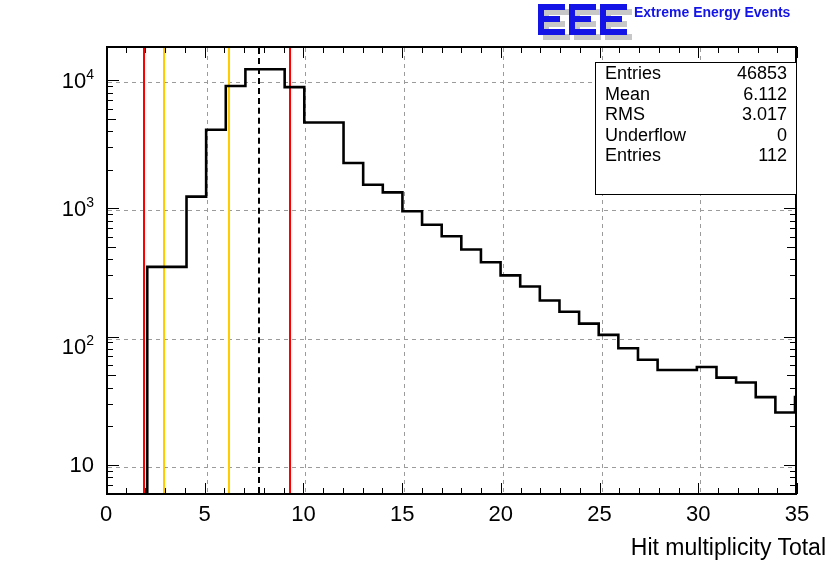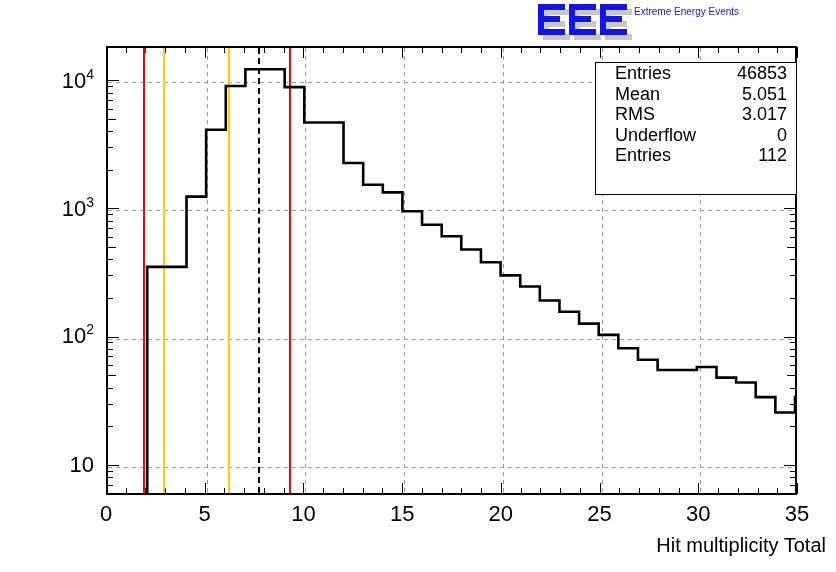--- a/index.html
+++ b/index.html
@@ -20,21 +20,21 @@
   .eee-letter{position:absolute;top:2px;width:27px;height:31px;}
   .eee-letter .bar{position:absolute;left:0;width:27px;height:6px;background:#1414e6;}
   .eee-letter .bar.b1{top:0px;}
   .eee-letter .bar.b2{top:12px;width:22px;}
   .eee-letter .bar.b3{top:25px;}
   .eee-letter .stem{position:absolute;left:0;top:0;width:6px;height:31px;background:#1414e6;}
   .eee-shadow{position:absolute;top:7px;width:27px;height:31px;opacity:.55;}
   .eee-shadow .bar{background:#9a9a9a;}
   .eee-shadow .stem{background:#9a9a9a;}
   #eee-text{position:absolute;left:96px;top:1px;}
-  .eee-line{font-size:10px;color:#1414e6;line-height:18px;white-space:nowrap;font-weight:normal;}
+  .eee-line{font-size:14px;color:#1414e6;line-height:18px;white-space:nowrap;font-weight:bold;}
 
   
   #plot-frame{
     position:absolute;left:106px;top:46px;width:691px;height:449px;
     border:2px solid #000;box-sizing:border-box;
   }
   #grid-layer,#hist-layer,#marker-layer{position:absolute;left:0;top:0;width:100%;height:100%;}
 
   .gridline{position:absolute;background-image:none;}
   .gridline.h{left:0;width:100%;height:1px;
@@ -58,32 +58,32 @@
   .ytick.mid{width:9px;}
   .ytick.minor{width:6px;}
   .ytickR{position:absolute;right:0;height:1px;background:#000;}
   .ytickR.major{width:12px;}
   .ytickR.mid{width:9px;}
   .ytickR.minor{width:6px;}
   .ylabel{position:absolute;font-size:22px;color:#000;white-space:nowrap;
           text-align:right;transform:translateY(-50%);}
   .ylabel sup{font-size:14px;vertical-align:super;}
 
-  #xaxis-title{position:absolute;right:10px;top:534px;font-size:20px;color:#000;white-space:nowrap;}
+  #xaxis-title{position:absolute;right:10px;top:534px;font-size:23px;color:#000;white-space:nowrap;}
 
   
   #stats-box{
     position:absolute;left:595px;top:62px;width:202px;height:133px;
     background:#fff;border:1px solid #000;box-sizing:border-box;
     font-size:18px;color:#000;
   }
   #stats-title{text-align:center;padding-top:2px;font-size:18.5px;
     border-bottom:2px solid #000;margin:0 6px 1px 6px;padding-bottom:1px;}
   .stats-row{display:flex;justify-content:space-between;padding:0 9px;line-height:20.5px;}
-  .stats-key{text-align:left;margin-left:10px;}
+  .stats-key{text-align:left;}
   .stats-val{text-align:right;}
 </style>
 </head>
 <body>
 
 <div id="root-canvas">
 
 
   <div id="eee-logo">
     <div id="eee-logo-mark">
@@ -295,36 +295,36 @@
   <div id="label-layer">
       <div class="xlabel" style="left: 106px; top: 501px;">0</div>
       <div class="xlabel" style="left: 204.714px; top: 501px;">5</div>
       <div class="xlabel" style="left: 303.429px; top: 501px;">10</div>
       <div class="xlabel" style="left: 402.143px; top: 501px;">15</div>
       <div class="xlabel" style="left: 500.857px; top: 501px;">20</div>
       <div class="xlabel" style="left: 599.571px; top: 501px;">25</div>
       <div class="xlabel" style="left: 698.286px; top: 501px;">30</div>
       <div class="xlabel" style="left: 797px; top: 501px;">35</div>
       <div class="ylabel" style="left: 0px; width: 94px; top: 464.684px;">10</div>
-      <div class="ylabel" style="left: 0px; width: 94px; top: 335px;">10<sup>2</sup></div>
+      <div class="ylabel" style="left: 0px; width: 94px; top: 346px;">10<sup>2</sup></div>
       <div class="ylabel" style="left: 0px; width: 94px; top: 208.386px; text-align: right;">10<sup>3</sup></div>
       <div class="ylabel" style="left: 0px; width: 94px; top: 80.2377px;">10<sup>4</sup></div>
     </div>
 
   <div id="xaxis-title">Hit multiplicity Total</div>
 
   <div id="stats-box">
     <div id="stats-rows">
         <div class="stats-row">
           <span class="stats-key">Entries</span>
           <span class="stats-val">46853</span>
         </div>
         <div class="stats-row">
           <span class="stats-key">Mean</span>
-          <span class="stats-val">5.051</span>
+          <span class="stats-val">6.112</span>
         </div>
         <div class="stats-row">
           <span class="stats-key">RMS</span>
           <span class="stats-val">3.017</span>
         </div>
         <div class="stats-row">
           <span class="stats-key">Underflow</span>
           <span class="stats-val">0</span>
         </div>
         <div class="stats-row">

